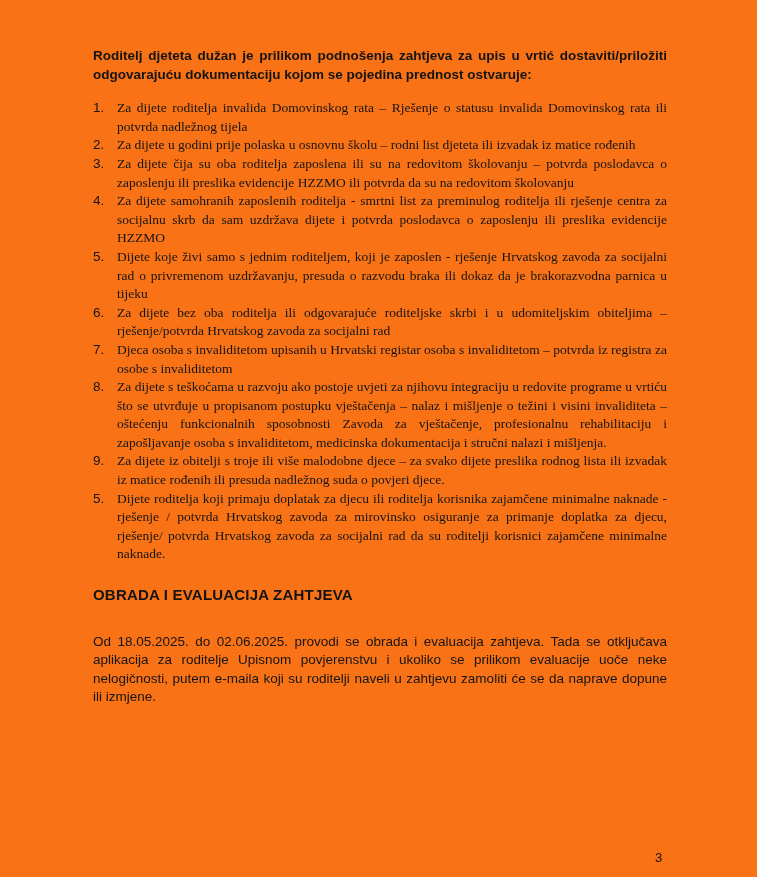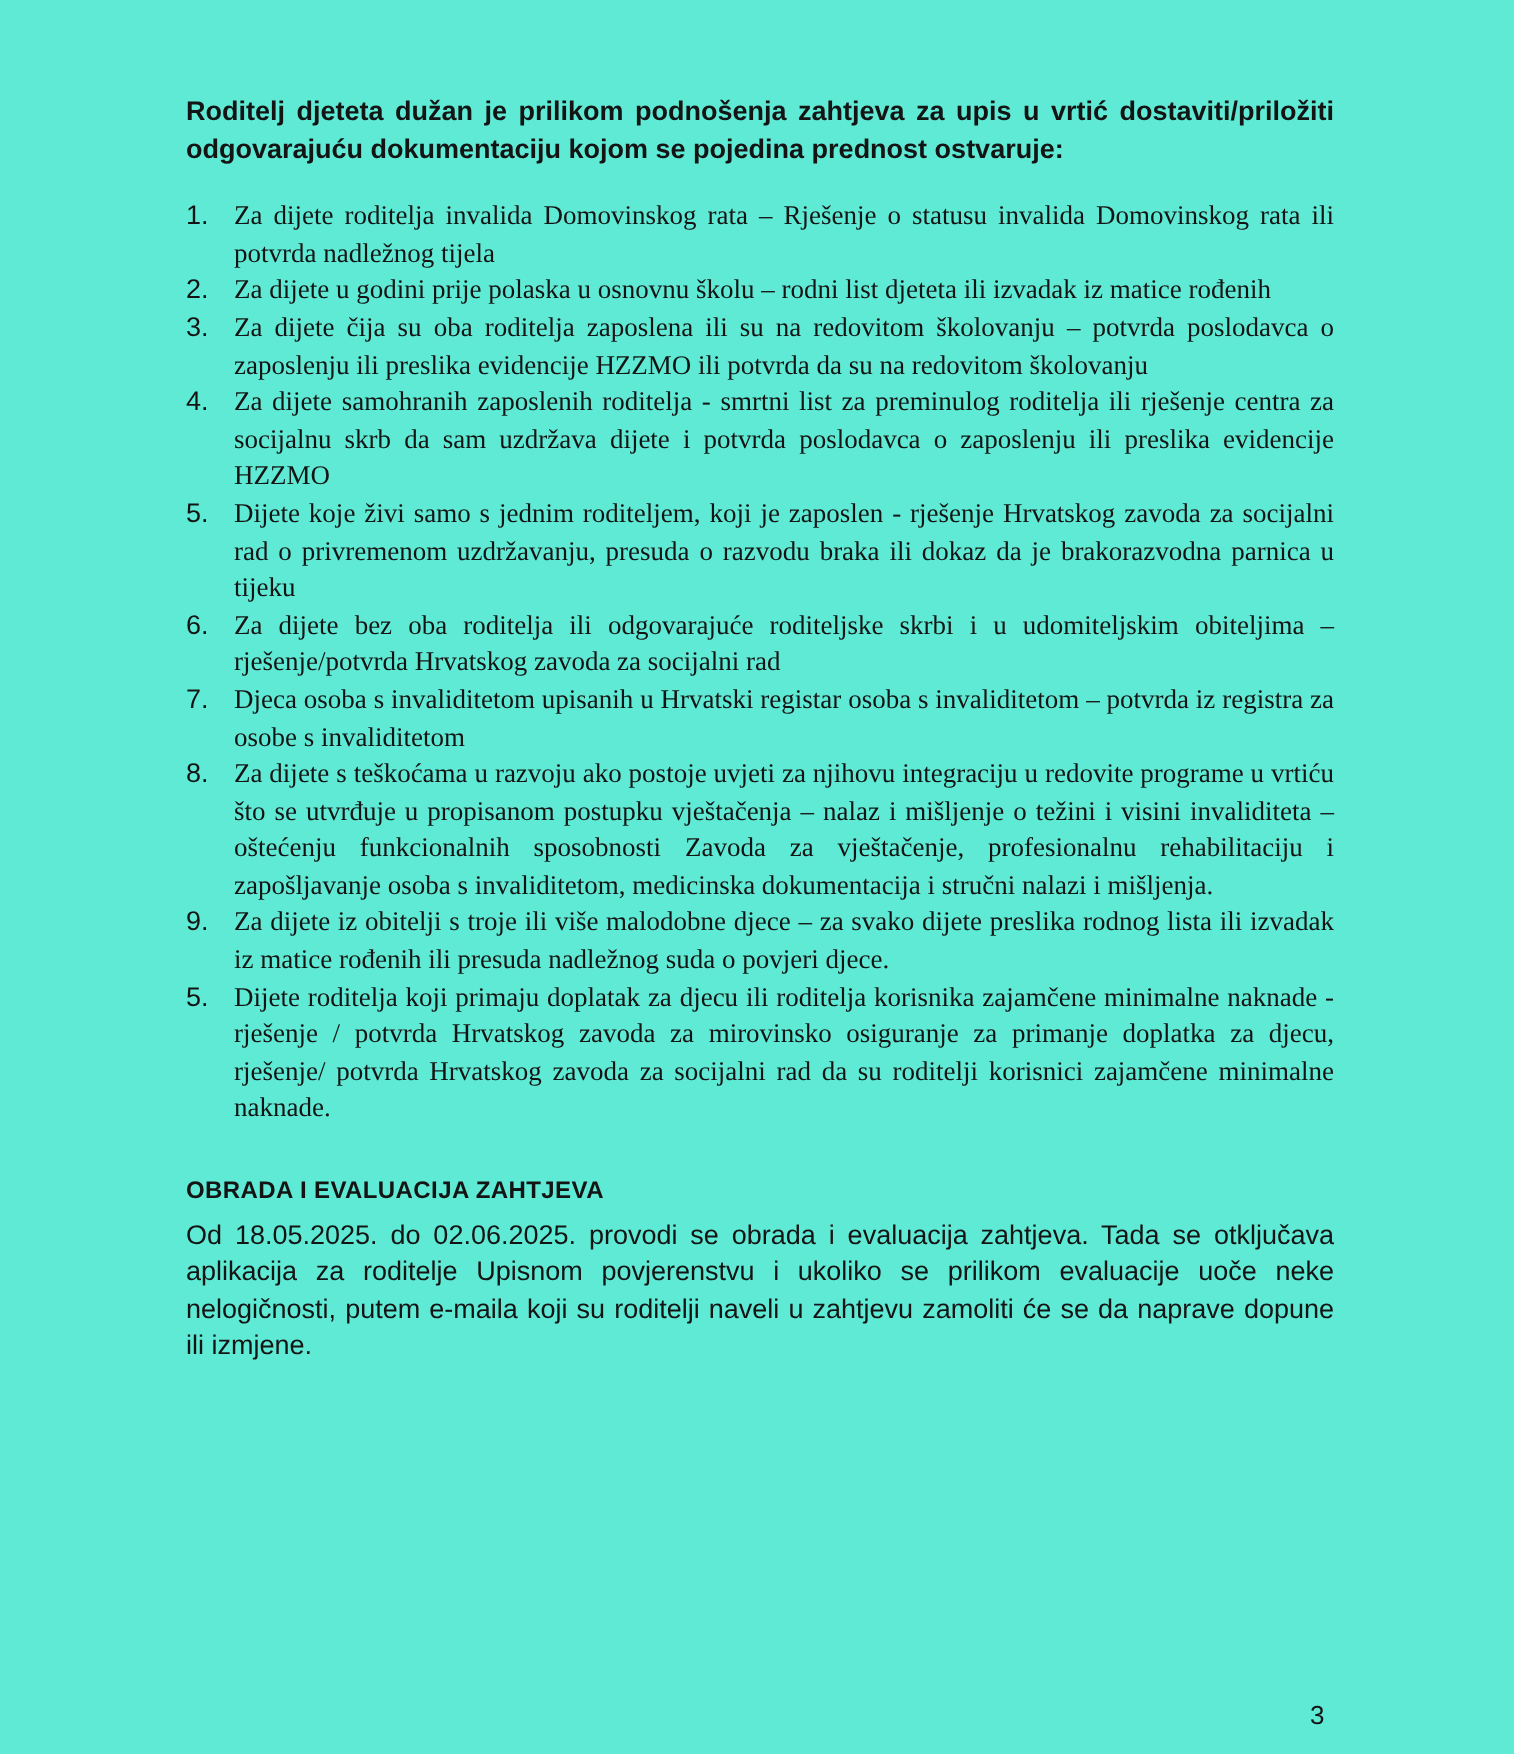--- a/index.html
+++ b/index.html
@@ -4,21 +4,21 @@
 <style>
   html, body {
     margin: 0;
     padding: 0;
     background: #ffffff;
   }
   .page {
     position: relative;
     width: 757px;
     height: 877px;
-    background: #5eead4;
+    background: #f97316;
     overflow: hidden;
     font-family: "Liberation Sans", "DejaVu Sans", sans-serif;
     color: #141414;
     font-size: 13.5px;
     line-height: 18.6px;
   }
   .content {
     position: absolute;
     left: 93px;
     top: 47px;
@@ -50,26 +50,26 @@
   }
   .para {
     margin: 0;
     text-align: justify;
   }
   .para-decision {
     margin-top: 18px;
   }
   .section-heading {
     margin: 22px 0 0 0;
-    font-size: 12px;
+    font-size: 15px;
     font-weight: bold;
     letter-spacing: 0.2px;
   }
   .para-processing {
-    margin-top: 4px;
+    margin-top: 28px;
   }
   .page-number {
     position: absolute;
     left: 655px;
     top: 849px;
     font-size: 13px;
     color: #141414;
   }
 </style>
 </head>

